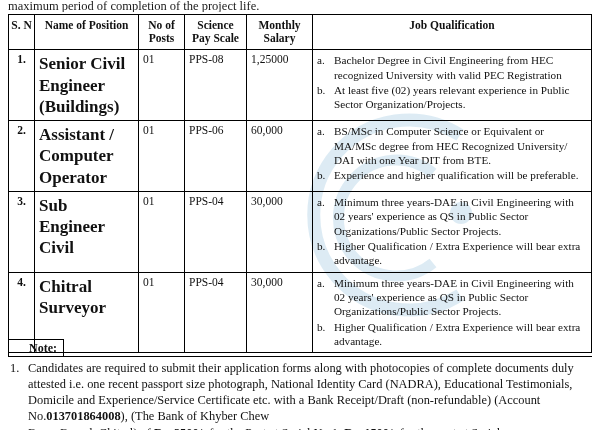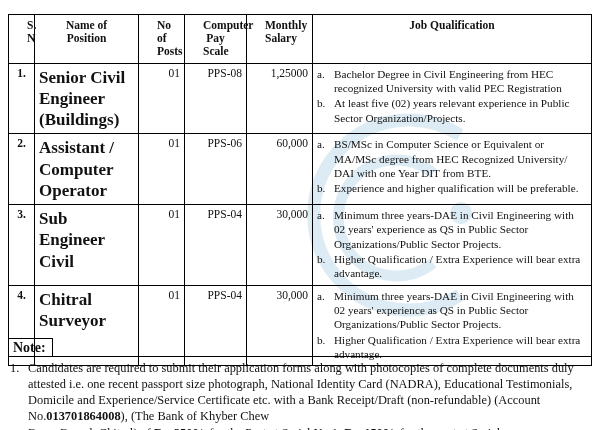--- a/index.html
+++ b/index.html
@@ -32,50 +32,50 @@
   table.jobs th, table.jobs td{
     border:1px solid #000;
     vertical-align:top;
     padding:3px 4px;
   }
   table.jobs th{
     text-align:center;
     font-weight:bold;
     font-size:11.5px;
     line-height:1.15;
-    padding:4px 18px;
+    padding:4px 2px;
   }
   .c-sn{width:26px;}
   .c-name{width:104px;}
   .c-posts{width:46px;}
   .c-scale{width:62px;}
   .c-salary{width:66px;}
   .c-spec{width:auto;}
 
   td.sn{text-align:center;font-weight:bold;font-size:11.5px;}
   td.name{font-weight:bold;font-size:17px;line-height:1.25;}
-  td.posts,td.scale,td.salary{text-align:right;font-size:11.5px;}
+  td.posts,td.scale,td.salary{text-align:left;font-size:11.5px;}
   td.spec{font-size:11.2px;line-height:1.28;}
 
   ol.spec{margin:0;padding:0;list-style:none;}
   ol.spec li{
     position:relative;padding-left:17px;margin:0 0 1px 0;
   }
   ol.spec li .mk{
     position:absolute;left:0;top:0;width:14px;
   }
 
   .note{
     position:absolute;left:8px;top:338px;width:584px;
   }
   .note-title{
     display:inline-block;
-    font-weight:bold;font-size:14px;
+    font-weight:bold;font-size:12px;
     border:1px solid #000;border-bottom:none;
-    padding:1px 6px 0 4px;
+    padding:1px 6px 0 20px;
   }
   .note-body{
     border-top:1px solid #000;
     padding-top:3px;
     margin-top:0;
   }
   ol.notes{margin:0;padding:0;list-style:none;}
   ol.notes li{position:relative;padding-left:20px;font-size:12.4px;line-height:1.3;}
   ol.notes li .nmk{position:absolute;left:2px;top:0;}
   .b{font-weight:bold;text-align:right;}
@@ -89,36 +89,37 @@
   <svg class="watermark" viewBox="0 0 260 250">
     <g fill="none" stroke="#bcd9ea" stroke-width="13">
       <path d="M205 40 A95 95 0 1 0 205 200"></path>
       <path d="M178 78 A58 58 0 1 0 178 168" stroke-width="11"></path>
     </g>
     <g fill="#bcd9ea">
       <circle cx="206" cy="118" r="11"></circle>
     </g>
   </svg>
 
+  <div class="topline">maximum period of completion of the project life.</div>
 
   <table class="jobs">
     <colgroup>
       <col class="c-sn">
         <col class="c-name">
         <col class="c-posts">
         <col class="c-scale">
         <col class="c-salary">
         <col class="c-spec">
     </colgroup>
     <thead>
       <tr>
         <th>S. N</th>
         <th>Name of Position</th>
         <th>No of Posts</th>
-        <th>Computer Pay Scale</th>
+        <th>Science Pay Scale</th>
         <th>Monthly Salary</th>
         <th>Job Qualification</th>
       </tr>
     </thead>
     <tbody>
       <tr>
         <td class="sn">1.</td>
         <td class="name">Senior Civil Engineer (Buildings)</td>
         <td class="posts">01</td>
         <td class="scale">PPS-08</td>

